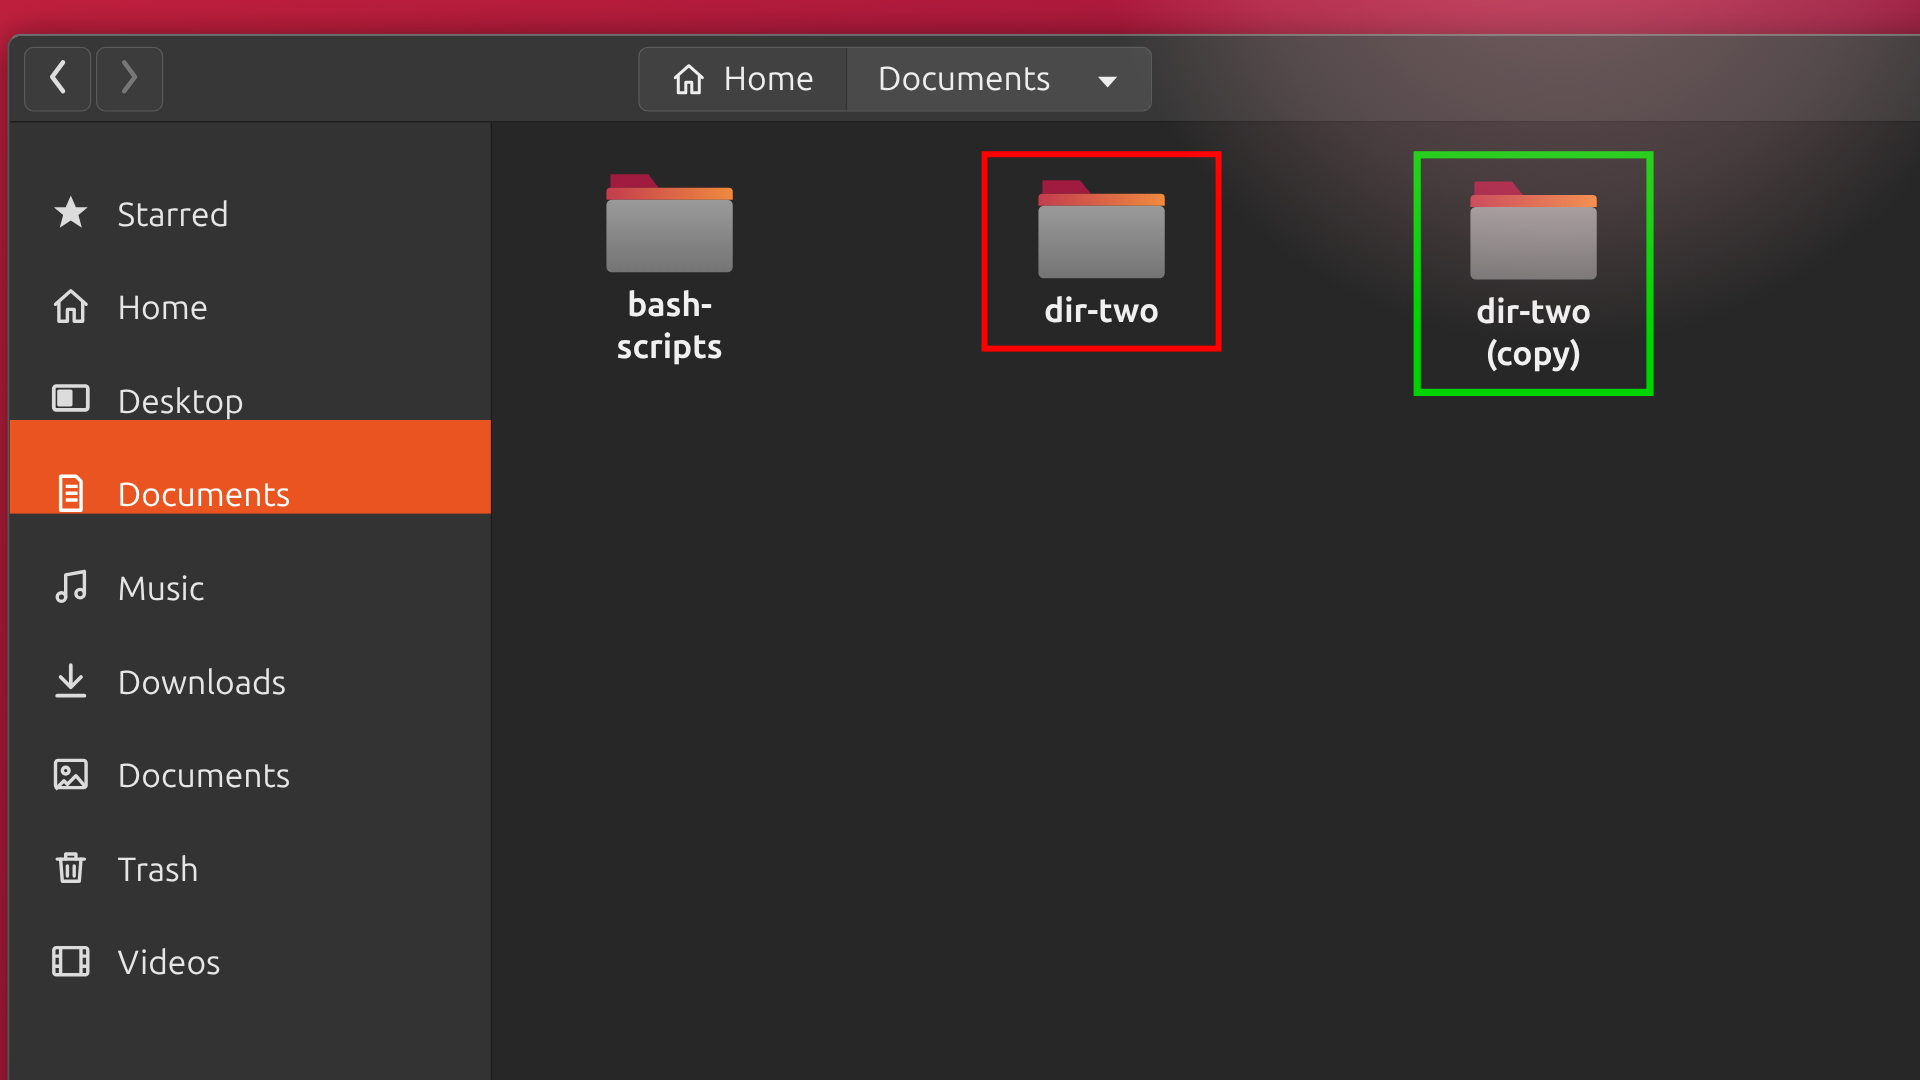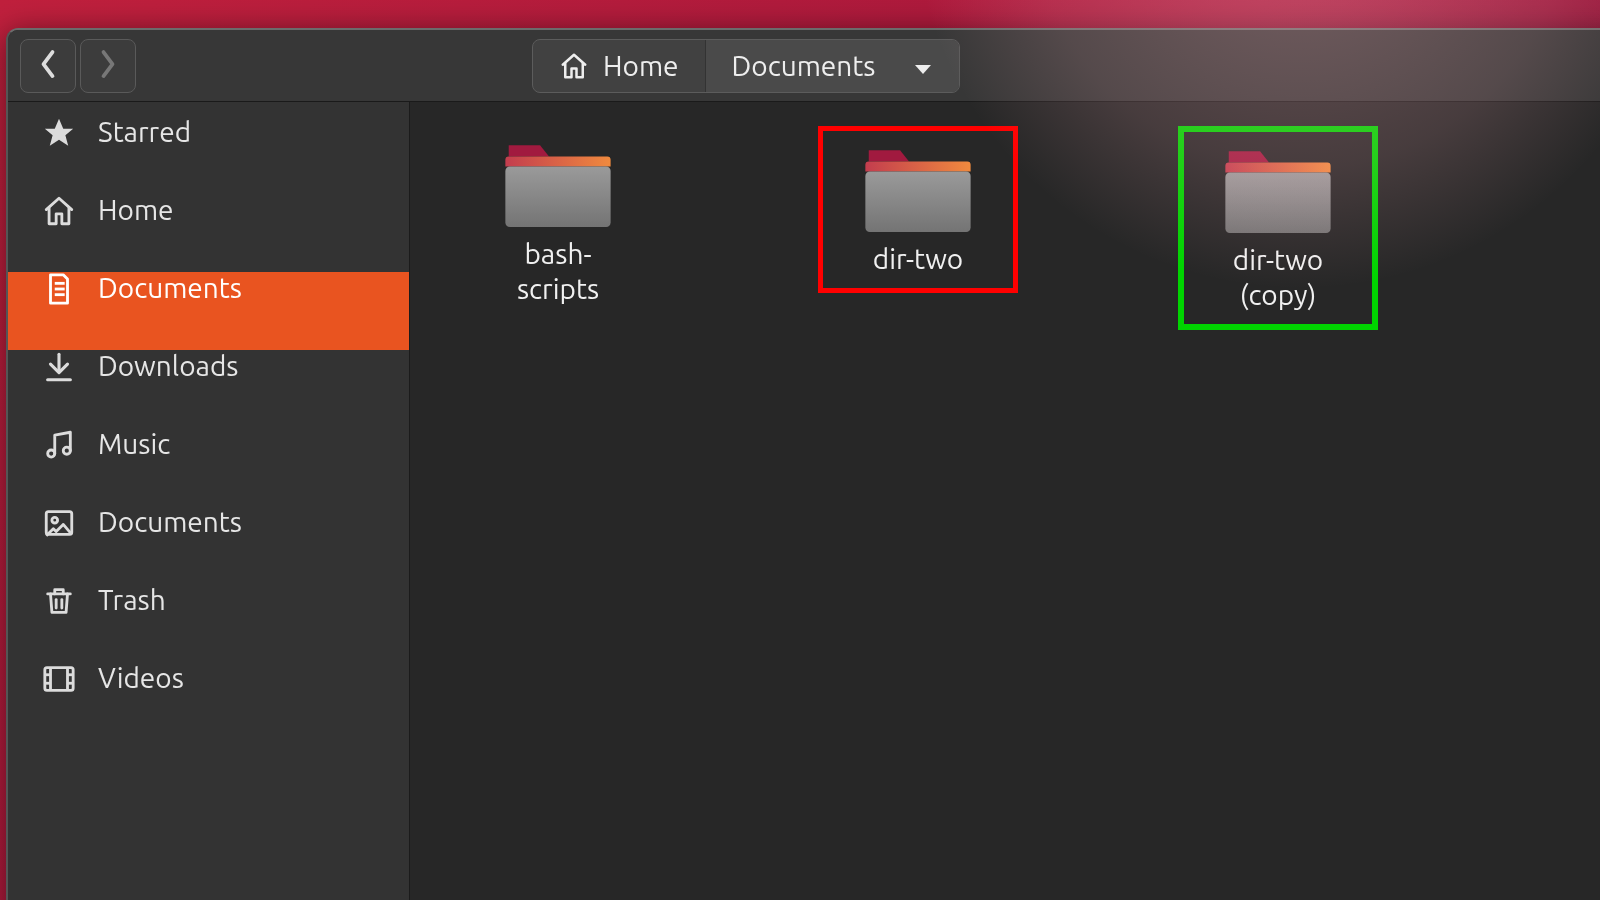--- a/index.html
+++ b/index.html
@@ -85,21 +85,21 @@
   
   .body-row { display: flex; height: calc(100% - 72px); }
   .sidebar {
     width: 402px;
     background: #333333;
     border-right: 1px solid #1b1b1b;
     padding-top: 14px;
   }
   .side-item {
     display: flex;
-    align-items: flex-start;
+    align-items: flex-end;
     gap: 22px;
     height: 78px;
     padding: 0 26px 0 34px;
     color: #e6e6e6;
     font-size: 28px;
   }
   .side-item .icon { width: 34px; height: 34px; display:flex; align-items:center; justify-content:center; color:#dcdcdc; }
   .side-item .icon svg { width: 100%; height: 100%; }
   .side-item.active {
     background: #e95420;
@@ -117,20 +117,21 @@
     align-items: flex-start;
   }
   .file-item {
     width: 200px;
     display: flex;
     flex-direction: column;
     align-items: center;
     gap: 6px;
     padding: 8px 6px 12px;
     position: relative;
+    font-weight: bold;
   }
   .file-item .folder-icon { width: 112px; height: 96px; }
   .file-item .label {
     color: #f0f0f0;
     font-size: 28px;
     text-align: center;
     line-height: 1.25;
     white-space: pre-line;
   }
   
@@ -201,53 +202,62 @@
       <div class="side-item">
         <span class="icon">
           <svg viewBox="0 0 24 24" fill="none" stroke="currentColor" stroke-width="2" stroke-linejoin="round" stroke-linecap="round">
             <path d="M3 11 L12 3 L21 11"></path>
               <path d="M5 10 V21 H10 V14 H14 V21 H19 V10"></path>
           </svg>
         </span>
         <span>Home</span>
       </div>
 
+      <div class="side-item">
+        <span class="icon">
+          <svg viewBox="0 0 24 24" fill="none" stroke="currentColor" stroke-width="2.2" stroke-linejoin="round">
+            <rect x="2" y="4" width="20" height="14" rx="1.5"></rect>
+              <rect x="4" y="6" width="9" height="10" rx="1" fill="currentColor" stroke="none"></rect>
+          </svg>
+        </span>
+        <span>Desktop</span>
+      </div>
 
       <div class="side-item active">
         <span class="icon">
           <svg viewBox="0 0 24 24" fill="none" stroke="currentColor" stroke-width="2" stroke-linejoin="round">
             <path d="M6 2h9l3 3v17H6z"></path>
               <line x1="9" y1="8" x2="16" y2="8"></line>
               <line x1="9" y1="12" x2="16" y2="12"></line>
               <line x1="9" y1="16" x2="16" y2="16"></line>
           </svg>
         </span>
         <span>Documents</span>
       </div>
 
       <div class="side-item">
         <span class="icon">
+          <svg viewBox="0 0 24 24" fill="none" stroke="currentColor" stroke-width="2" stroke-linecap="round" stroke-linejoin="round">
+            <path d="M9 18V5l11-2v13"></path>
+              <circle cx="6.5" cy="18" r="2.5"></circle>
+              <circle cx="17.5" cy="16" r="2.5"></circle>
+          </svg>
+        </span>
+        <span>Music</span>
+      </div>
+
+      <div class="side-item">
+        <span class="icon">
           <svg viewBox="0 0 24 24" fill="none" stroke="currentColor" stroke-width="2.2" stroke-linecap="round" stroke-linejoin="round">
             <line x1="12" y1="3" x2="12" y2="15"></line>
               <polyline points="6,10 12,16 18,10"></polyline>
               <line x1="4" y1="21" x2="20" y2="21"></line>
           </svg>
         </span>
         <span>Downloads</span>
-      </div>
-
-      <div class="side-item">
-        <span class="icon">
-          <svg viewBox="0 0 24 24" fill="none" stroke="currentColor" stroke-width="2" stroke-linecap="round" stroke-linejoin="round">
-            <path d="M9 18V5l11-2v13"></path>
-              <circle cx="6.5" cy="18" r="2.5"></circle>
-              <circle cx="17.5" cy="16" r="2.5"></circle>
-          </svg>
-        </span>
-        <span>Music</span>
       </div>
 
       <div class="side-item">
         <span class="icon">
           <svg viewBox="0 0 24 24" fill="none" stroke="currentColor" stroke-width="2" stroke-linejoin="round">
             <rect x="3" y="4" width="18" height="16" rx="1.5"></rect>
               <circle cx="9" cy="10" r="2"></circle>
               <path d="M21 20l-6-7-5 5-2-2-5 5"></path>
           </svg>
         </span>

